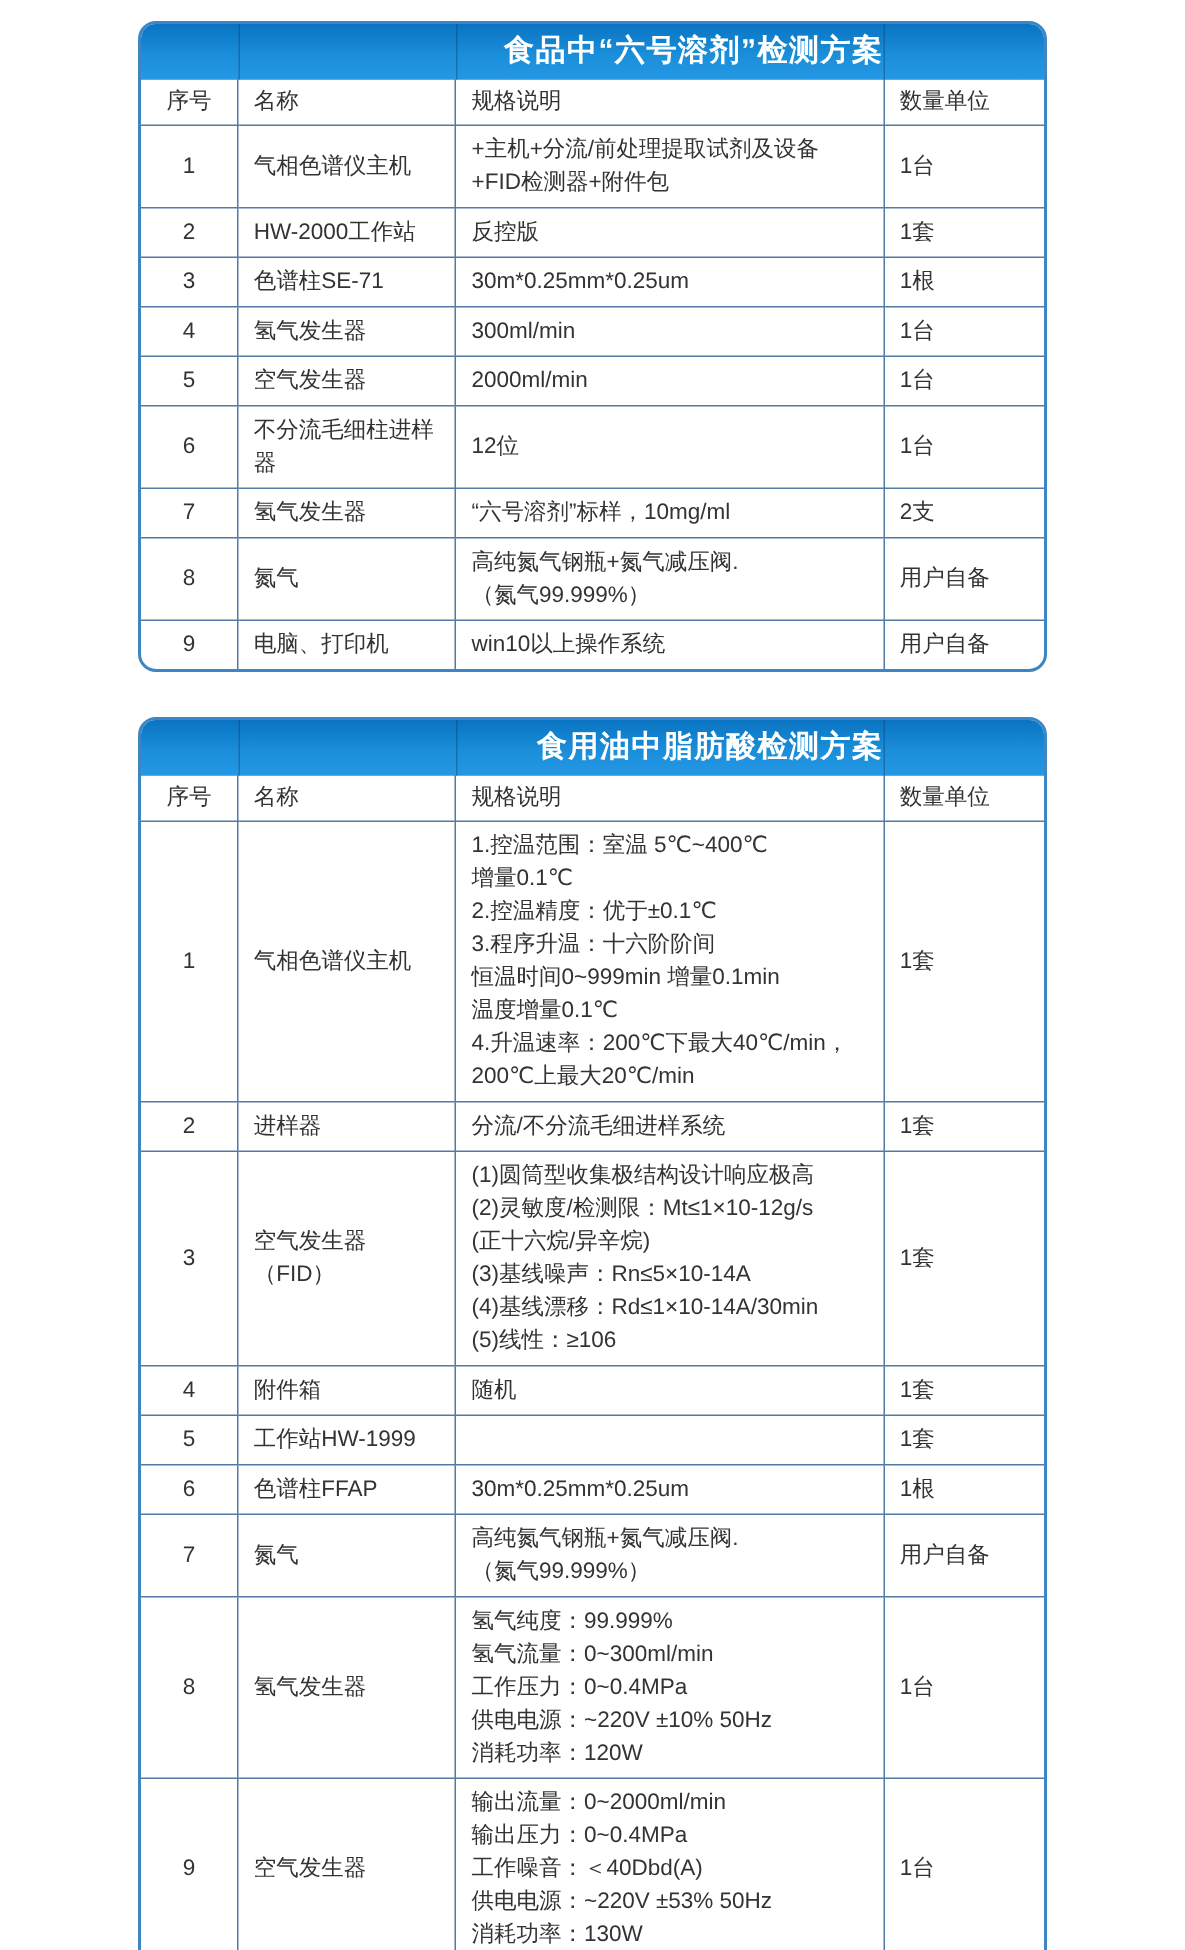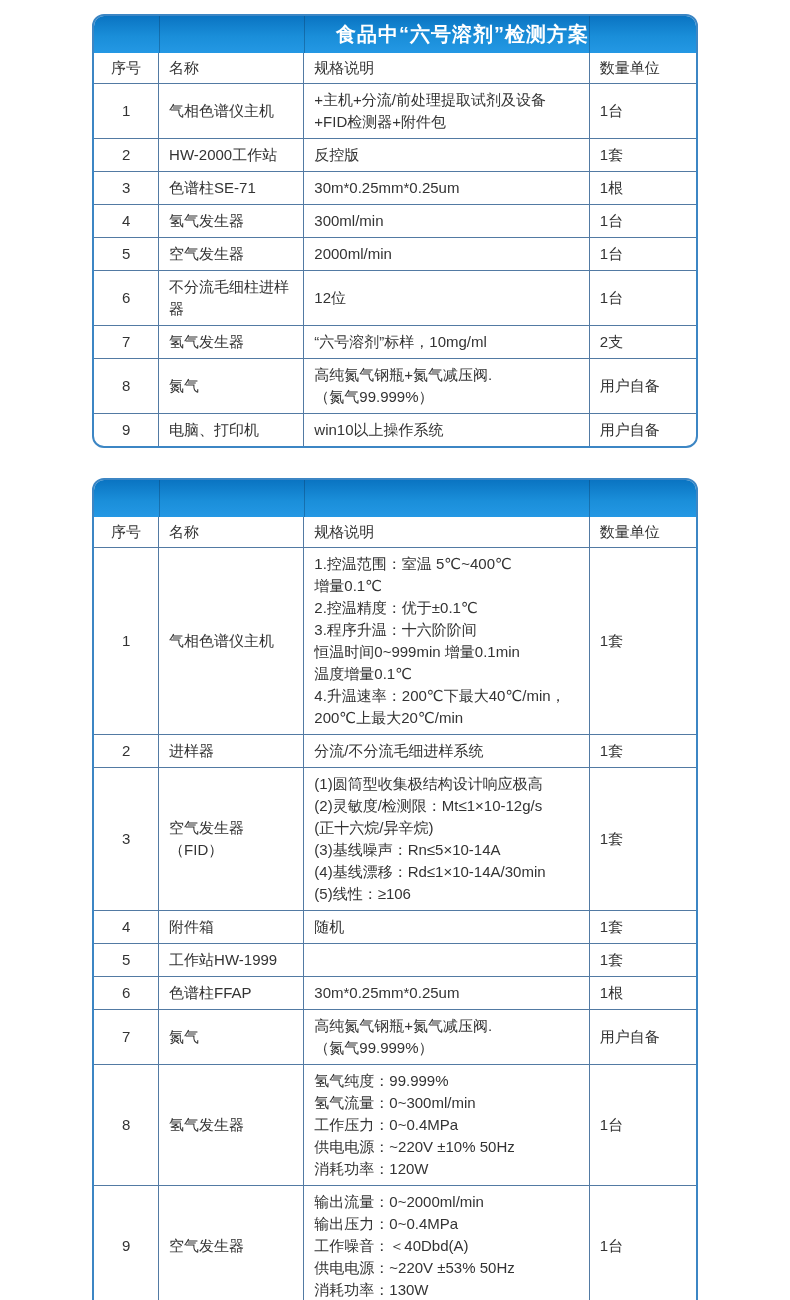--- a/index.html
+++ b/index.html
@@ -137,20 +137,21 @@
         </tr>
       </tbody>
   </table>
 </section>
 
 <section class="card second">
   <div class="titlebar">
     <div class="tdiv" style="left:65px"></div>
     <div class="tdiv" style="left:210px"></div>
     <div class="tdiv" style="left:495px"></div>
+    <div class="title-text">食用油中脂肪酸检测方案</div>
   </div>
   <table>
     <colgroup>
         <col style="width:65px">
         <col style="width:145px">
         <col style="width:285px">
         <col style="width:107px">
       </colgroup>
     <thead>
         <tr>

